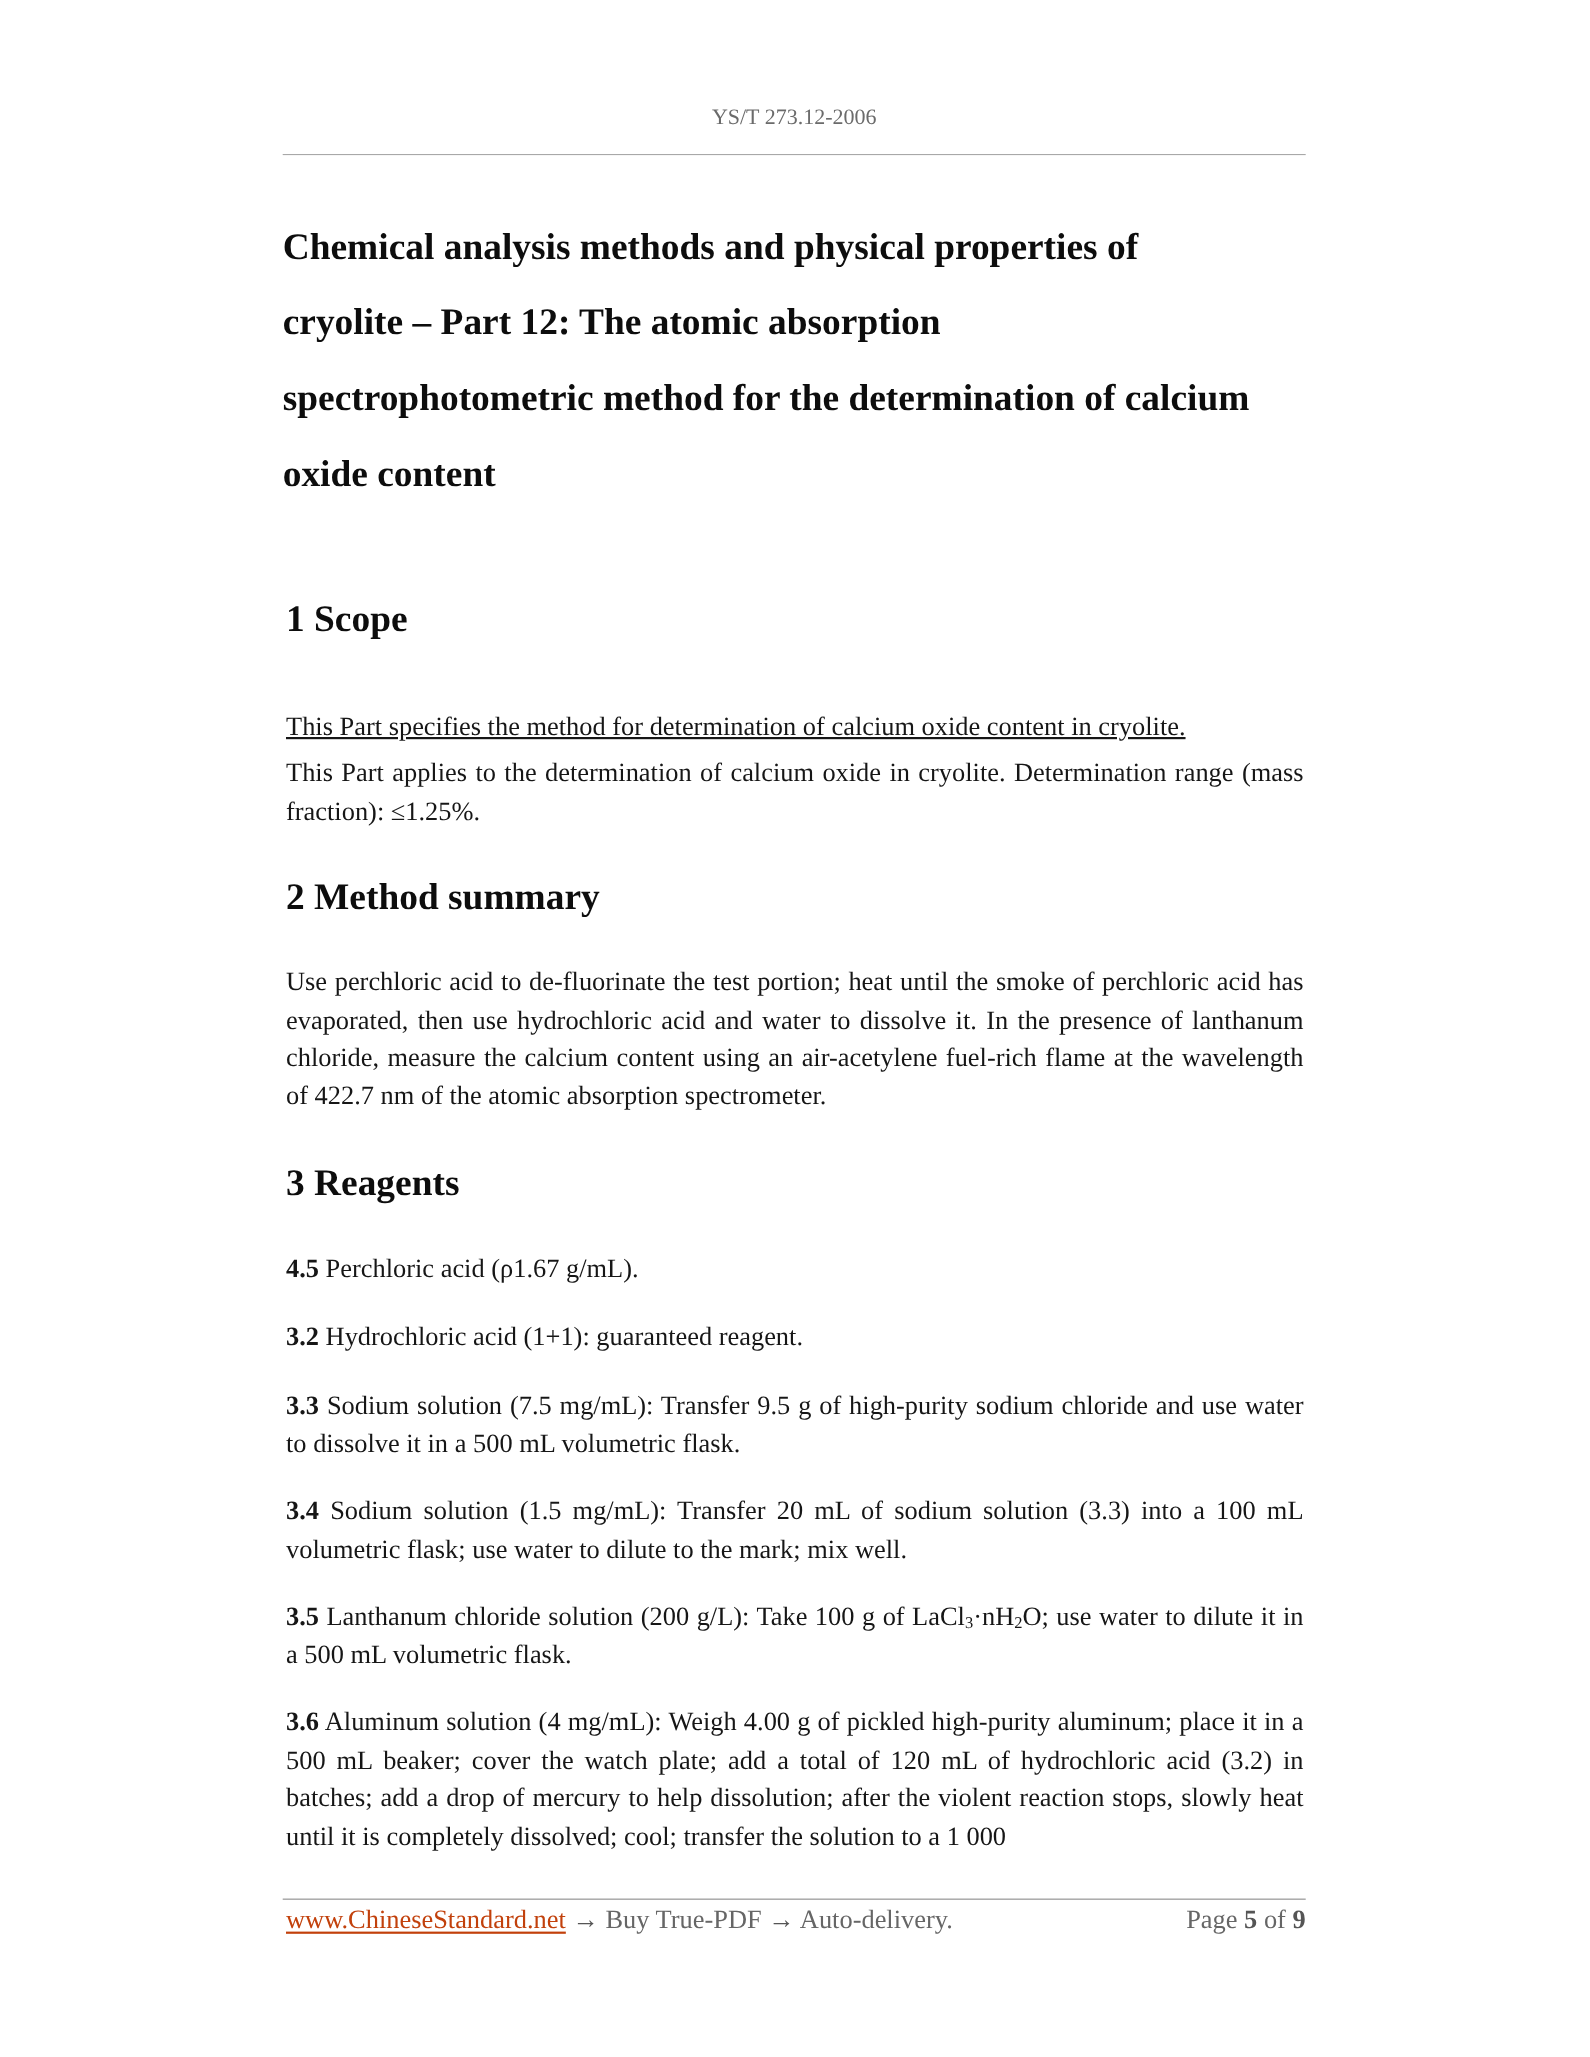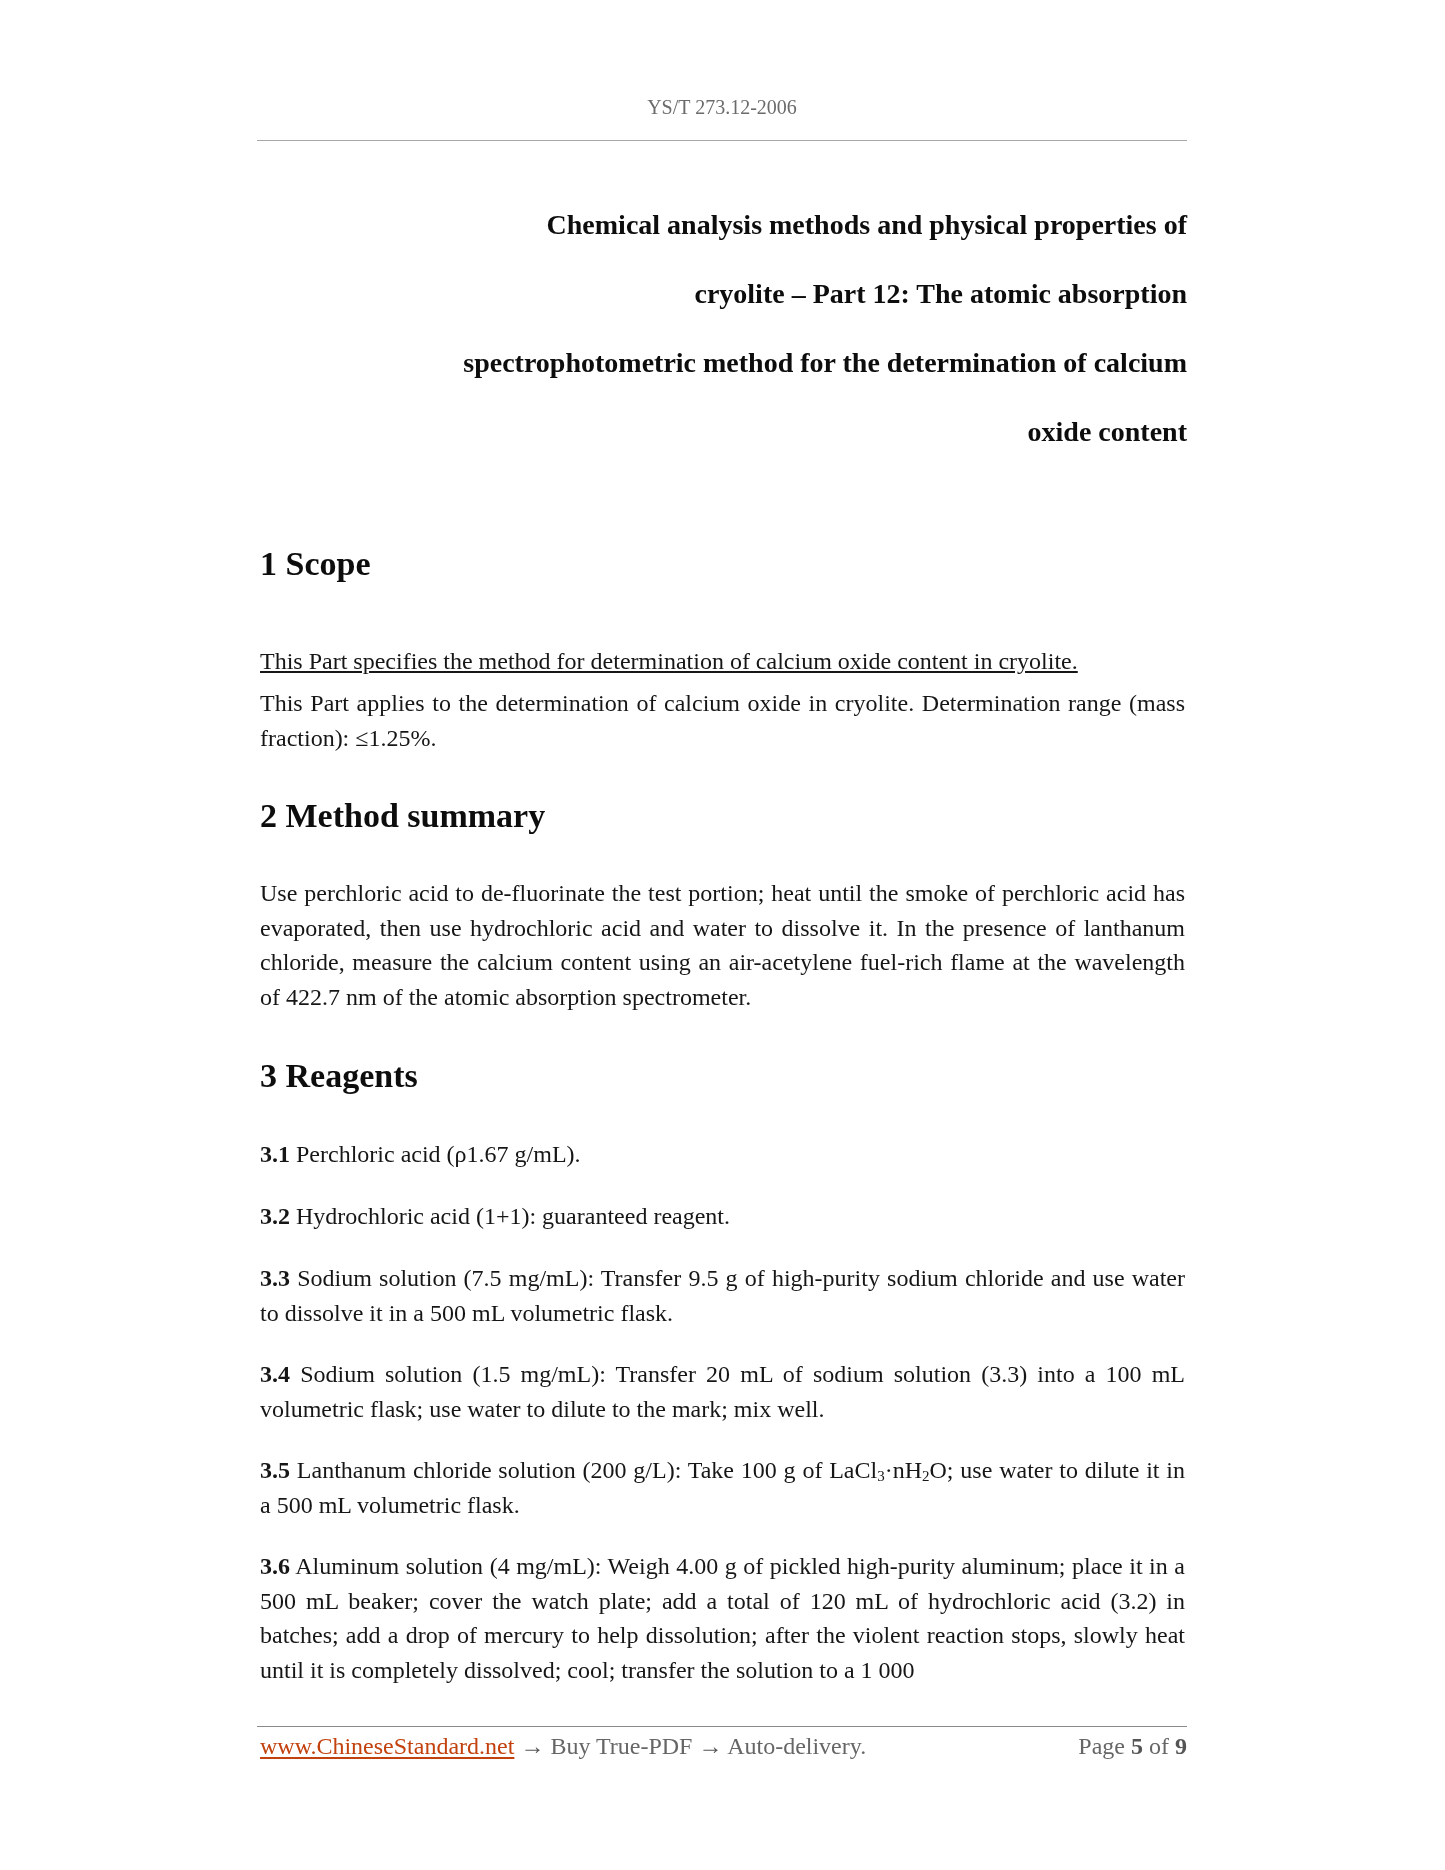--- a/index.html
+++ b/index.html
@@ -31,23 +31,23 @@
       top: 140px;
       width: 930px;
       height: 0;
       border-top: 1.5px solid #a8a8a8;
     }
     .doc-title {
       position: absolute;
       left: 257px;
       top: 190px;
       width: 930px;
-      text-align: right;
+      text-align: left;
       font-weight: bold;
-      font-size: 28px;
+      font-size: 34px;
       line-height: 69px;
       color: #0d0d0d;
       margin: 0;
     }
     .doc-title span { display: block; }
     .section-heading {
       position: absolute;
       left: 260px;
       font-weight: bold;
       font-size: 34px;
@@ -116,21 +116,21 @@
 <h2 class="section-heading" style="top:544px;">1 Scope</h2>
 <p class="para" style="top:644px;text-decoration:underline;">This Part specifies the method for determination of calcium oxide content in cryolite.</p>
 <p class="para" style="top:686px;">This Part applies to the determination of calcium oxide in cryolite. Determination range (mass fraction): ≤1.25%.</p>
 
 <h2 class="section-heading" style="top:796px;">2 Method summary</h2>
 <p class="para" style="top:876px;">Use perchloric acid to de-fluorinate the test portion; heat until the smoke of perchloric acid has evaporated, then use hydrochloric acid and water to dissolve it. In the presence of lanthanum chloride, measure the calcium content using an air-acetylene fuel-rich flame at the wavelength of 422.7 nm of the atomic absorption spectrometer.</p>
 
 <h2 class="section-heading" style="top:1056px;">3 Reagents</h2>
 
 <p class="para" style="top:1137px;">
-  <span class="num">3.1</span>
+  <span class="num">4.5</span>
   <span>Perchloric acid (ρ1.67 g/mL).</span>
 </p>
 
 <p class="para" style="top:1199px;">
   <span class="num">3.2</span>
   <span>Hydrochloric acid (1+1): guaranteed reagent.</span>
 </p>
 
 <p class="para" style="top:1261px;">
   <span class="num">3.3</span>

